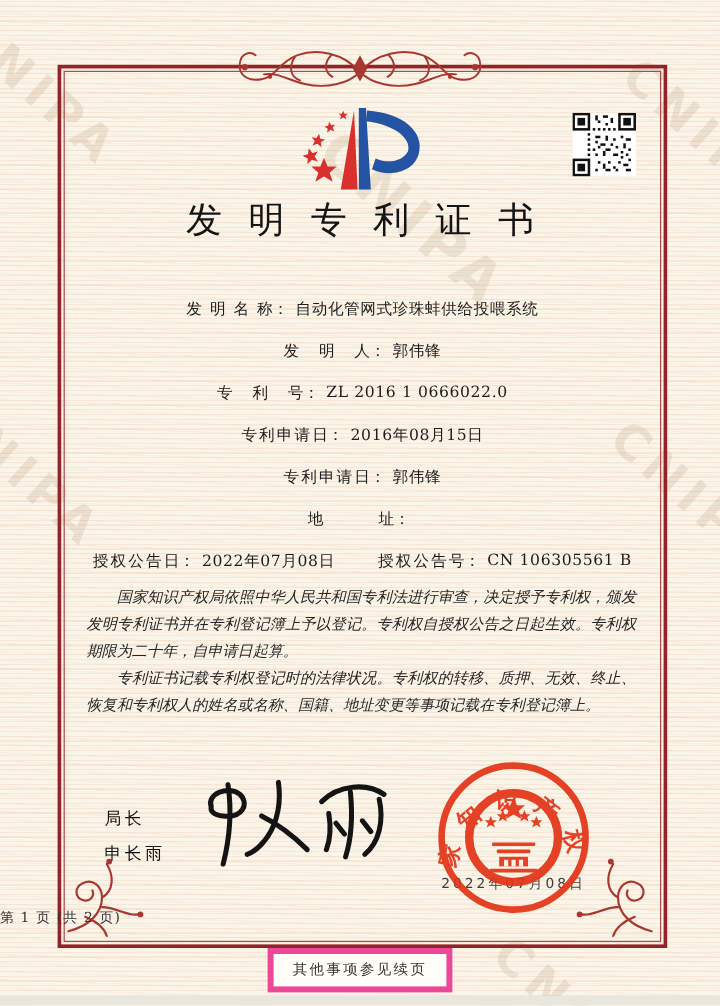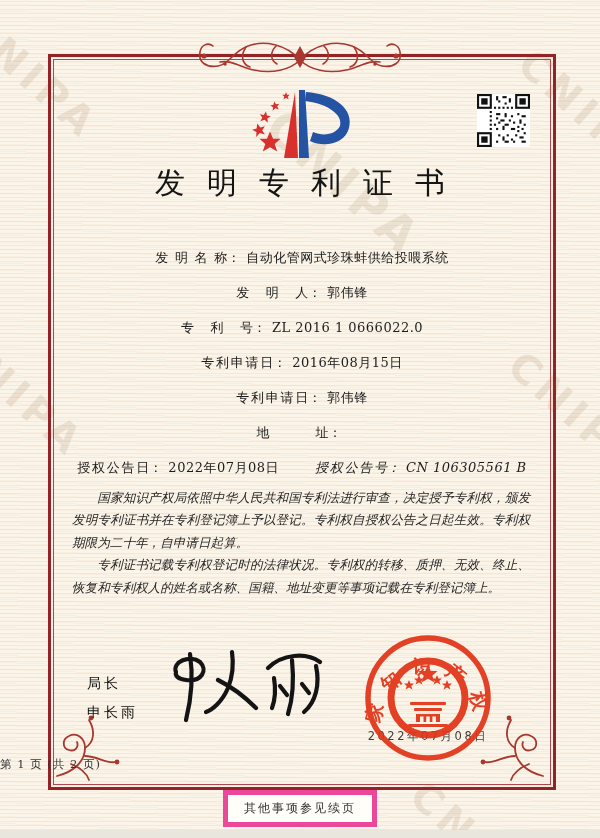--- a/index.html
+++ b/index.html
@@ -30,21 +30,21 @@
   .cert-no{left:72px;top:86px;font-size:13px;letter-spacing:2px;color:#2a2a2a;}
   .title{
     left:0;right:0;top:163px;text-align:center;font-size:30px;font-weight:500;
     letter-spacing:22px;text-indent:22px;color:#141414;
   }
   .fields{left:74px;top:240px;width:456px;}
   .field-row{display:flex;align-items:center;height:35px;font-size:13px;color:#1c1c1c;justify-content:center;}
   .f-label{flex:0 0 72px;width:72px;text-align:justify;text-align-last:justify;}
   .f-colon{margin:0 6px 0 0;}
   .f-value{letter-spacing:.5px;white-space:nowrap;}
-  .grant-right{display:flex;align-items:center;margin-left:36px;font-style:italic;}
+  .grant-right{display:flex;align-items:center;margin-left:36px;}
   .body-text{
     left:72px;width:458px;top:487px;font-size:12.6px;line-height:1.78;
     text-align:justify;color:#262626;font-style:italic;
   }
   .body-text p{margin:0;text-indent:2em;}
   .signer{
     left:87px;top:669px;font-size:14px;letter-spacing:3px;line-height:2.05;color:#111;
     font-family:"DejaVu Sans","Liberation Sans",sans-serif;
   }
   .page-info{left:0;right:0;top:757px;text-align:left;font-size:11.5px;letter-spacing:1px;color:#333;}

